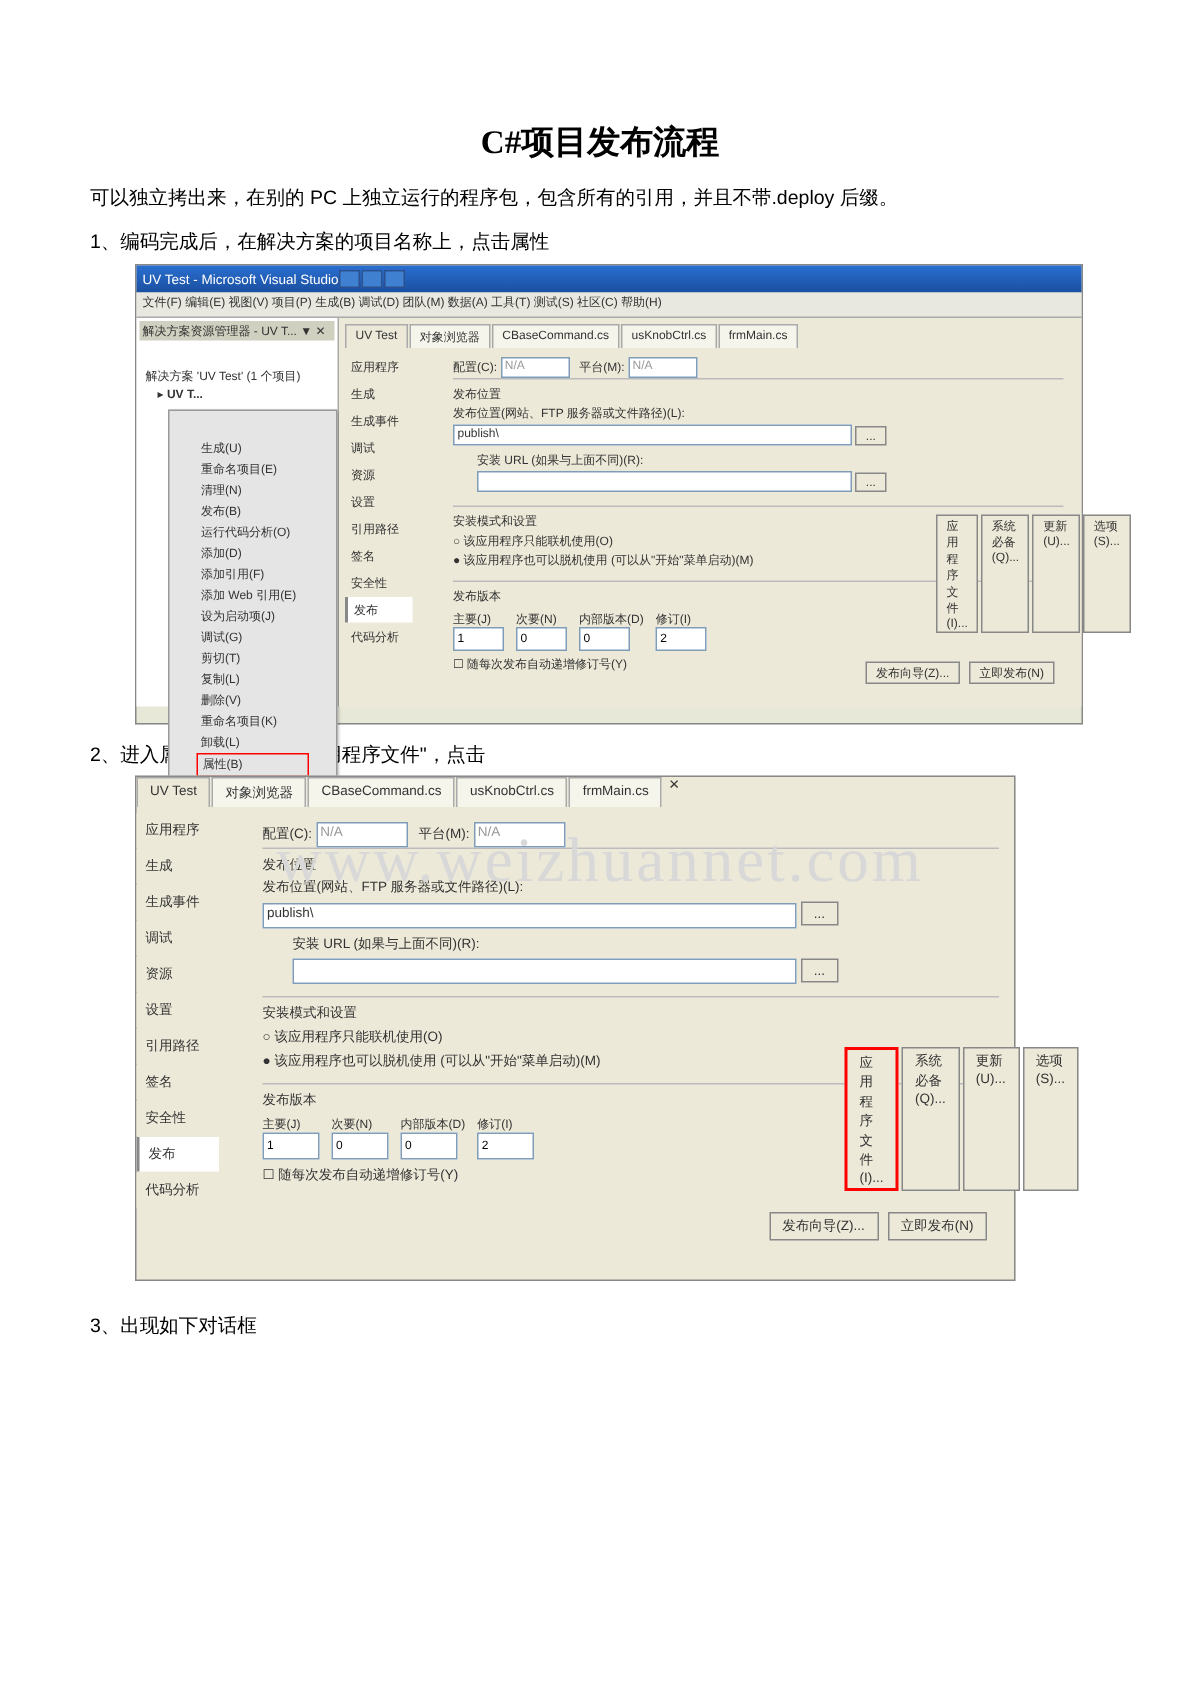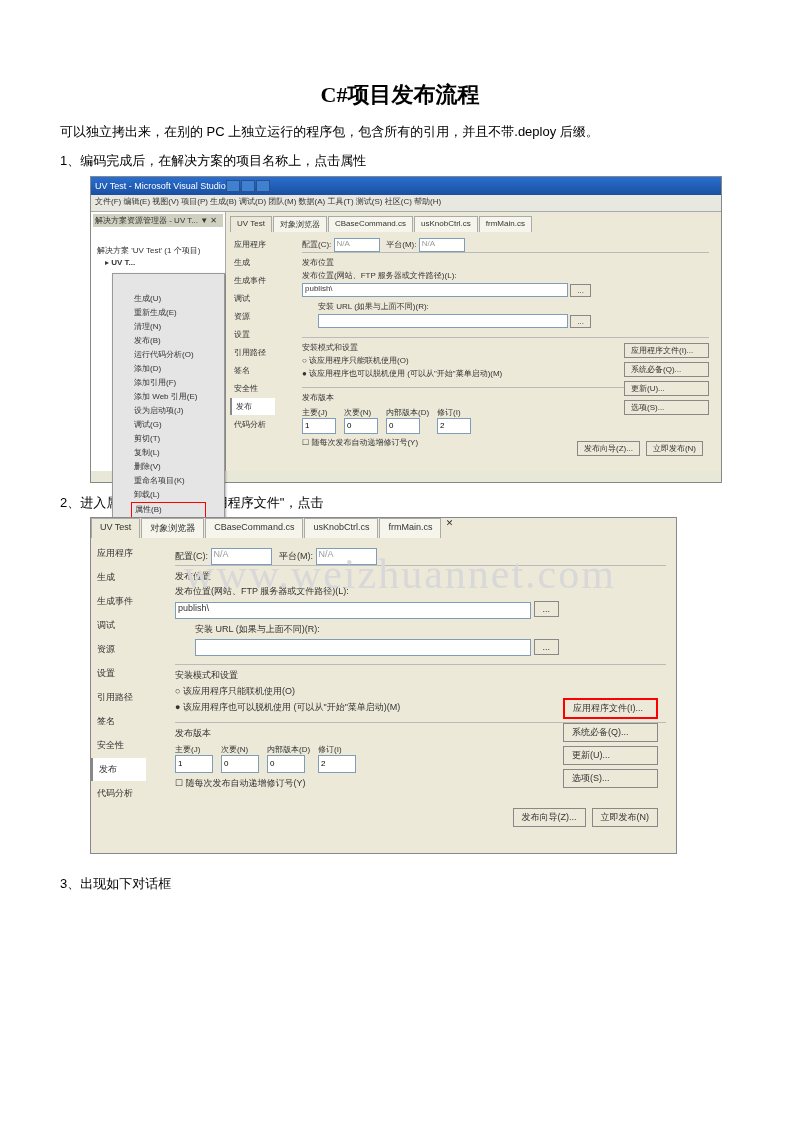--- a/index.html
+++ b/index.html
@@ -33,21 +33,21 @@
 .sidetabs .sel{background:#fff;border-left:2px solid #888}
 .fields{flex:1;padding:2px 8px}
 .grp{margin-bottom:8px;border-top:1px solid #bbb;padding-top:4px}
 .lbl{font-size:8px;margin-bottom:2px}
 .txtbox{border:1px solid #7f9db9;background:#fff;height:12px;padding:0 2px;display:inline-block;vertical-align:middle}
 .btn{border:1px solid #888;background:#ece9d8;padding:1px 6px;font-size:8px;display:inline-block;margin:1px 0}
 .btn.hl{border:2px solid red}
 .radio{font-size:8px;margin:2px 0}
 .radio::before{content:"○ ";}
 .radio.sel::before{content:"● ";}
-.rightbtns{position:absolute;right:12px;top:130px;display:flex;flex-direction:column;gap:2px;width:85px}
+.rightbtns{position:absolute;right:12px;top:130px;display:flex;gap:2px;width:85px}
 .ss2 .rightbtns{top:155px;right:18px;width:95px}
 .verrow{display:flex;gap:8px;align-items:center;margin-top:4px}
 .ver{display:flex;flex-direction:column;font-size:8px}
 .ver input{width:28px;height:12px;border:1px solid #7f9db9;font-size:8px}
 .chk::before{content:"☐ "}
 .bottombtns{position:absolute;right:18px;bottom:14px;display:flex;gap:6px}
 .watermark{position:absolute;top:550px;left:0;width:100%;text-align:center;font-size:42px;color:#d8d8d8;font-family:Liberation Serif, serif;letter-spacing:2px;pointer-events:none;z-index:5}
 .ss2 .tabs{font-size:9px}
 .ss2 .tab{padding:3px 8px}
 .ss2 .form{font-size:9px}
@@ -81,21 +81,21 @@
     </div>
     <div class="menubar">文件(F)  编辑(E)  视图(V)  项目(P)  生成(B)  调试(D)  团队(M)  数据(A)  工具(T)  测试(S)  社区(C)  帮助(H)</div>
     <div class="mainarea">
       <div class="sidepanel">
         <div class="hdr">解决方案资源管理器 - UV T... ▼ ✕</div>
         <div class="tree">
           <div>解决方案 'UV Test' (1 个项目)</div>
           <div style="padding-left:8px">▸ <b>UV T...</b></div>
           <div class="ctx">
             <div>生成(U)</div>
-            <div>重新生成(E)</div>
+            <div>重命名项目(E)</div>
             <div>清理(N)</div>
             <div>发布(B)</div>
             <div>运行代码分析(O)</div>
             <div>添加(D)</div>
             <div>添加引用(F)</div>
             <div>添加 Web 引用(E)</div>
             <div>设为启动项(J)</div>
             <div>调试(G)</div>
             <div>剪切(T)</div>
             <div>复制(L)</div>

